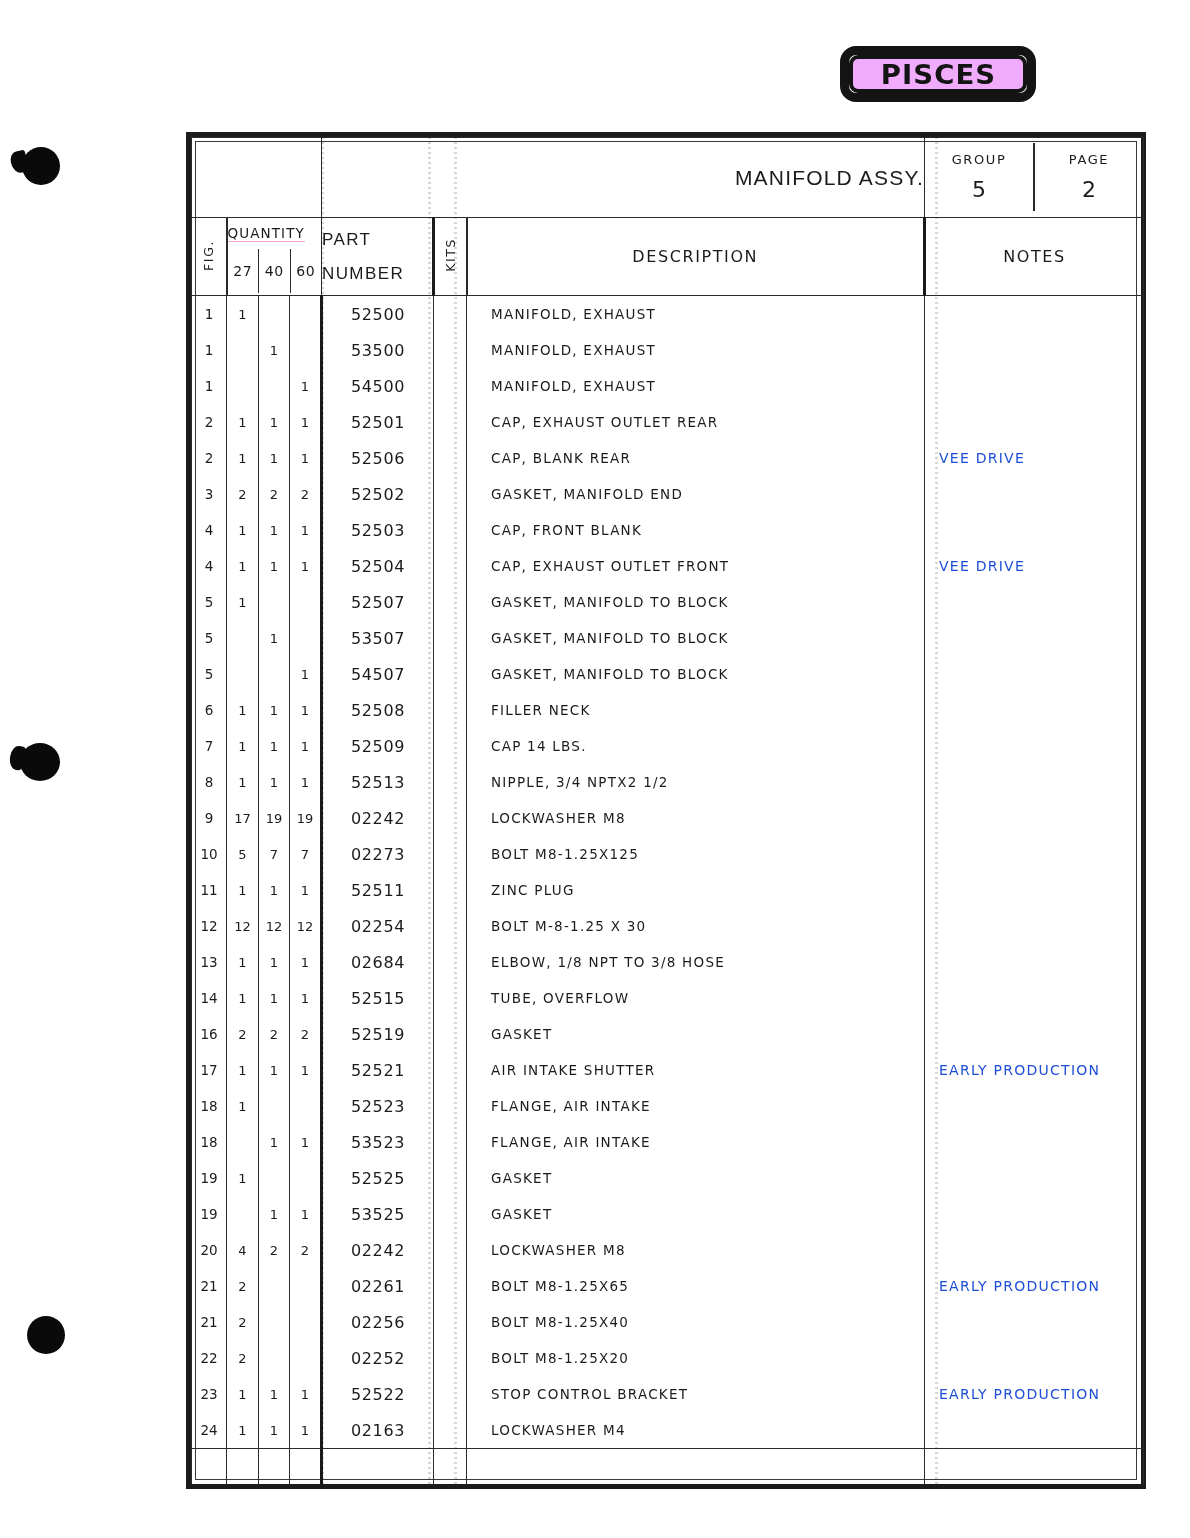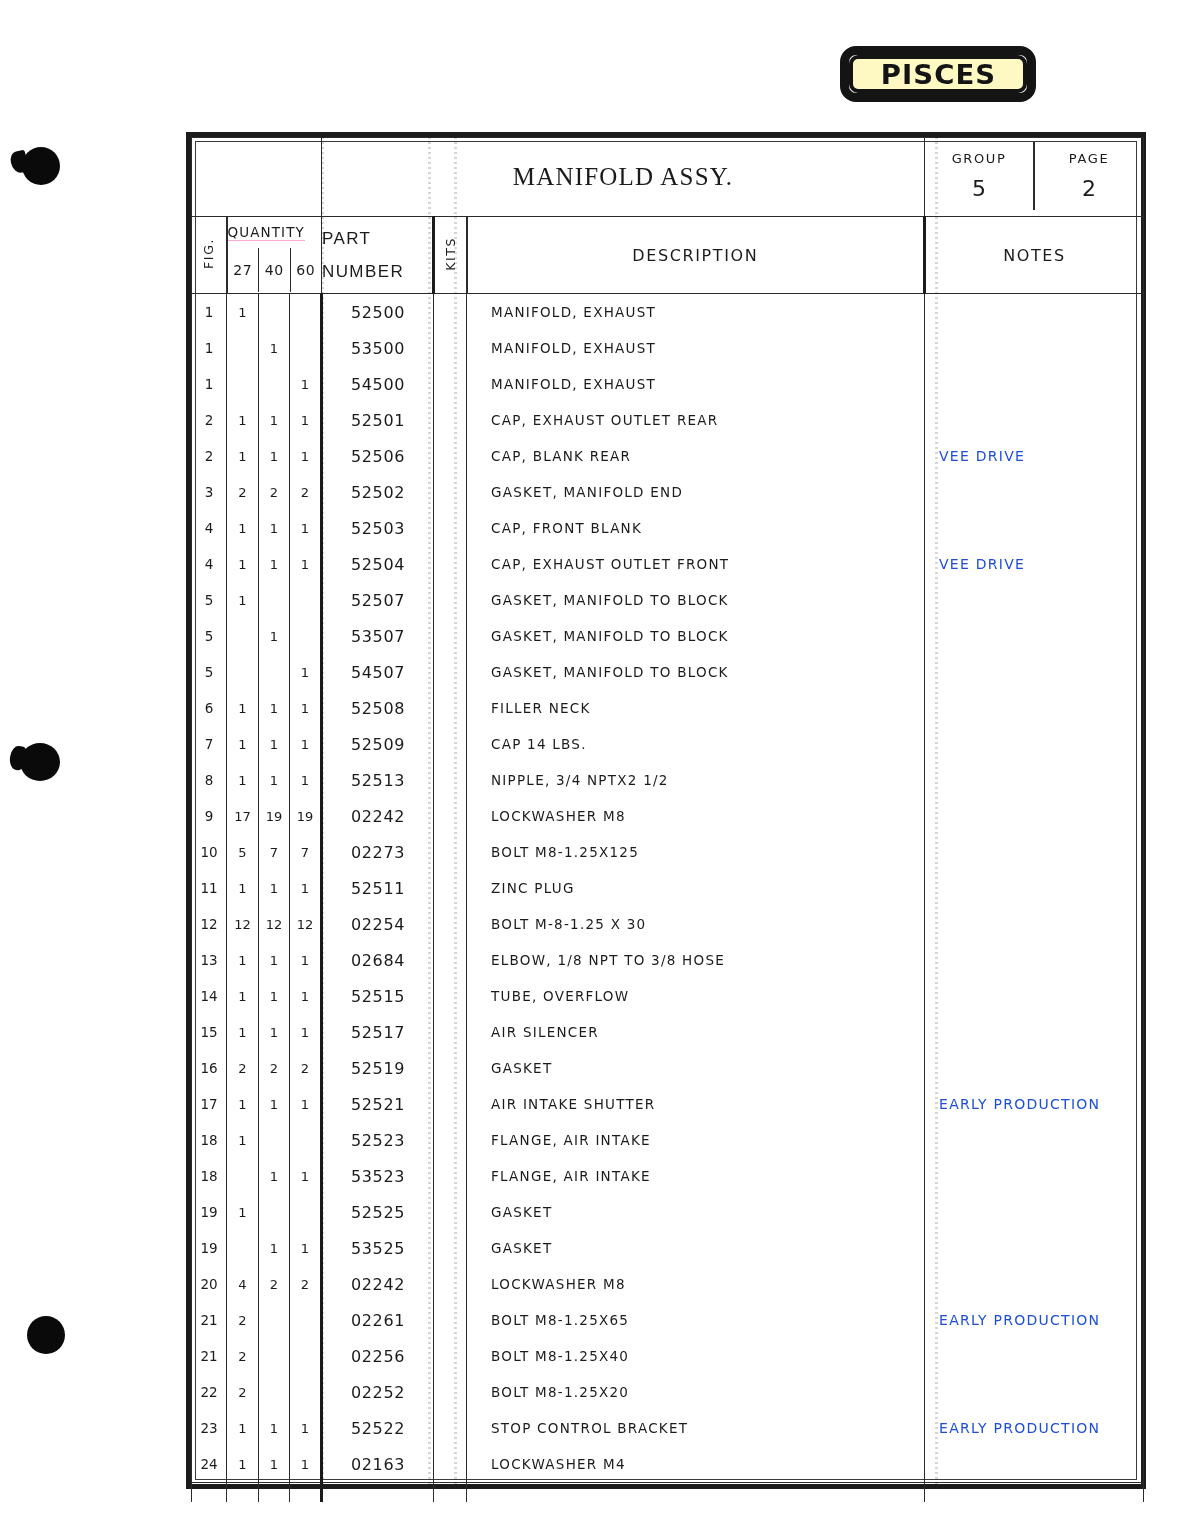--- a/index.html
+++ b/index.html
@@ -58,21 +58,21 @@
     border: 9px solid #141414;
     border-radius: 16px;
     box-sizing: border-box;
   }
   .logo-inner {
     position: absolute;
     left: 9px; top: 9px; right: 9px; bottom: 9px;
     border: 4px solid #141414;
     border-radius: 9px;
     box-sizing: border-box;
-    background: #fef9c3;
+    background: #f0abfc;
     display: flex;
     align-items: center;
     justify-content: center;
   }
   .logo-text {
     font-family: "DejaVu Sans", sans-serif;
     font-weight: 700;
     font-size: 27px;
     letter-spacing: 1px;
     color: #141414;
@@ -112,23 +112,23 @@
     border: 1px solid #2b2b2b;
     padding: 0;
     vertical-align: middle;
     font-weight: 400;
   }
 
   
   .title-band td { height: 68px; border-bottom: 3px solid #1b1b1b; }
   .cell-blank-tl { border-right: 3px solid #1b1b1b; }
   .title-main {
-    text-align: center;
-    font-family: Liberation Serif, serif;
-    font-size: 25px;
+    text-align: right;
+    font-family: Liberation Sans, sans-serif;
+    font-size: 21px;
     letter-spacing: 1.2px;
     color: #1b1b1b;
     border-right: 3px solid #1b1b1b;
   }
   .grouppage {
     text-align: center;
     font-family: "DejaVu Sans", sans-serif;
     padding: 4px 0 6px 0 !important;
   }
   .grouppage .gp-label {
@@ -550,30 +550,20 @@
           <td class="c-fig">14</td>
           <td class="c-qty">1</td>
           <td class="c-qty">1</td>
           <td class="c-qty last">1</td>
           <td class="c-part">52515</td>
           <td class="c-kits"></td>
           <td class="c-desc">TUBE, OVERFLOW</td>
           <td class="c-notes"></td>
         </tr>
         <tr class="datarow">
-          <td class="c-fig">15</td>
-          <td class="c-qty">1</td>
-          <td class="c-qty">1</td>
-          <td class="c-qty last">1</td>
-          <td class="c-part">52517</td>
-          <td class="c-kits"></td>
-          <td class="c-desc">AIR SILENCER</td>
-          <td class="c-notes"></td>
-        </tr>
-        <tr class="datarow">
           <td class="c-fig">16</td>
           <td class="c-qty">2</td>
           <td class="c-qty">2</td>
           <td class="c-qty last">2</td>
           <td class="c-part">52519</td>
           <td class="c-kits"></td>
           <td class="c-desc">GASKET</td>
           <td class="c-notes"></td>
         </tr>
         <tr class="datarow">

